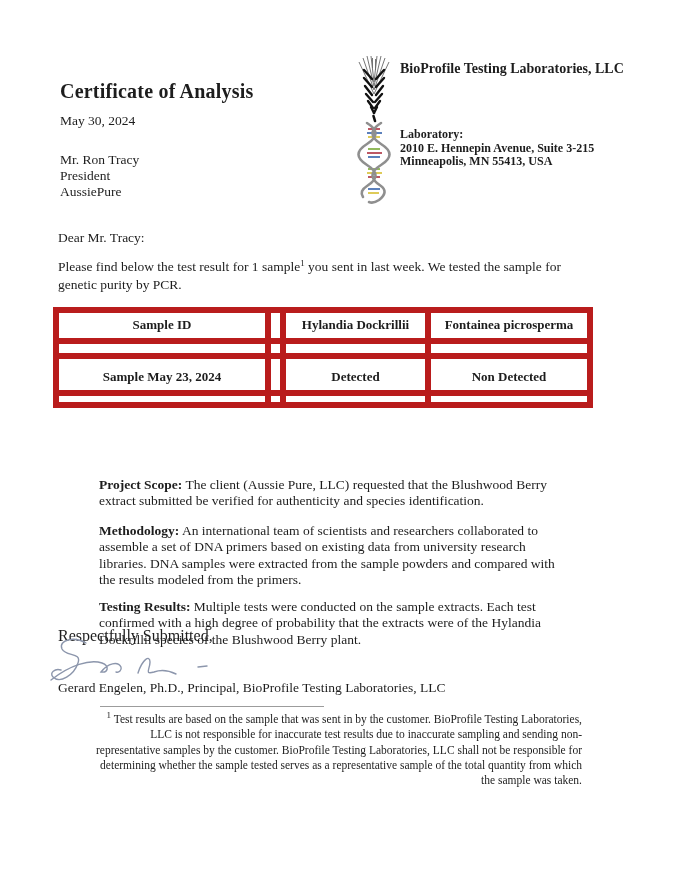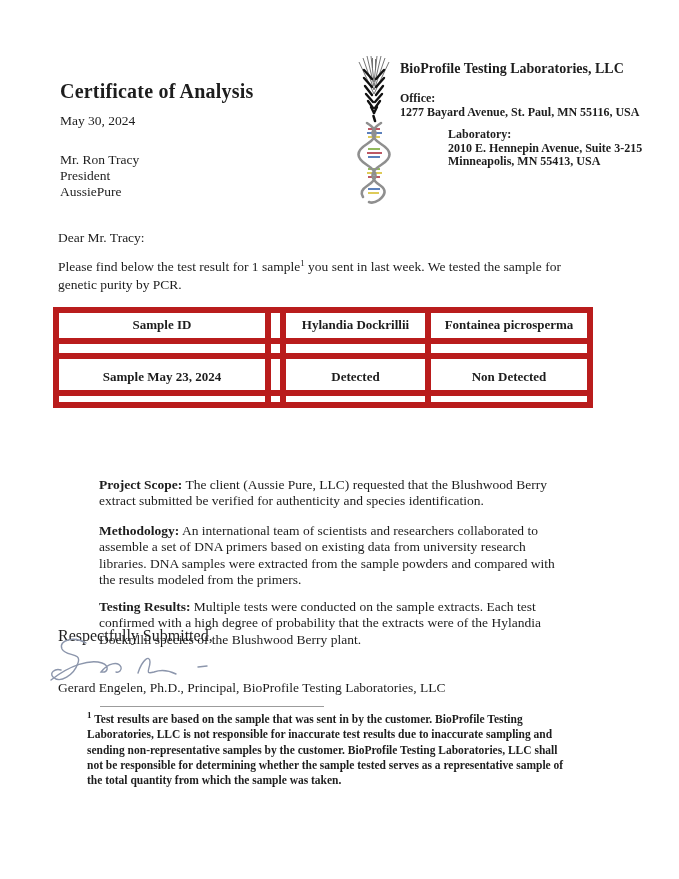--- a/index.html
+++ b/index.html
@@ -15,21 +15,21 @@
   .abs { position:absolute; }
 
   .doc-title { left:60px; top:80px; font-size:20px; font-weight:bold; letter-spacing:.2px; }
   .doc-date  { left:60px; top:113px; font-size:13.5px; }
   .recipient { left:60px; top:152px; font-size:13.5px; line-height:16px; }
 
   .logo { left:351px; top:56px; }
 
   .lab-name   { left:400px; top:61px; font-size:14px; font-weight:bold; }
   .lab-office { left:400px; top:92px;  font-size:12px; font-weight:bold; line-height:13.5px; }
-  .lab-lab    { left:400px; top:128px; font-size:12px; font-weight:bold; line-height:13.5px;margin-left:48px; }
+  .lab-lab    { left:400px; top:128px; font-size:12px; font-weight:bold; line-height:13.5px; }
 
   .salutation { left:58px; top:230px; font-size:13.5px; }
   .intro      { left:58px; top:258px; width:545px; font-size:13.5px; line-height:17.5px; }
   sup { font-size:9px; line-height:0; }
 
   table.results {
     position:absolute; left:53px; top:307px;
     border-collapse:collapse; table-layout:fixed;
     width:534px;
   }
@@ -48,21 +48,21 @@
   .sec-1 { left:99px; top:437px; }
   .sec-2 { left:99px; top:483px; }
   .sec-3 { left:99px; top:559px; }
   .sec-label { font-weight:bold; }
 
   .valediction { left:58px; top:627px; font-size:16px; }
   .signature   { left:48px; top:636px; }
   .signatory   { left:58px; top:680px; font-size:13.5px; }
 
   .footnote-rule { left:100px; top:706px; width:224px; height:1px; background:#9c9c9c; }
-  .footnote { left:87px; top:712px; width:489px; font-size:11.5px; font-weight:bold; line-height:15.3px; }
+  .footnote { left:93px; top:712px; width:489px; font-size:11.5px; font-weight:normal; line-height:15.3px;text-align:right; }
 </style>
 </head>
 <body>
 
 <div class="page">
 
   <h1 class="abs doc-title">Certificate of Analysis</h1>
   <div class="abs doc-date">May 30, 2024</div>
   <div class="abs recipient">
     <div>Mr. Ron Tracy</div>
@@ -115,24 +115,20 @@
       </g>
 
       <g stroke="#8f8f8f" stroke-width="2.6" fill="none" stroke-linecap="round">
         <path d="M16,67 Q33,77.5 16,88 Q-1,98.5 16,109 Q33,119.5 16,130 Q8,135 12,141"></path>
         <path d="M30,67 Q13,77.5 30,88 Q47,98.5 30,109 Q13,119.5 30,130 Q38,136 28,144 Q22,148 18,146"></path>
       </g>
     </svg>
   </div>
 
   <div class="abs lab-name">BioProfile Testing Laboratories, LLC</div>
-  <div class="abs lab-office">
-    <div>Office:</div>
-    <div>1277 Bayard Avenue, St. Paul, MN 55116, USA</div>
-  </div>
   <div class="abs lab-lab">
     <div>Laboratory:</div>
     <div>2010 E. Hennepin Avenue, Suite 3-215</div>
     <div>Minneapolis, MN 55413, USA</div>
   </div>
 
   <div class="abs salutation">Dear Mr. Tracy:</div>
   <p class="abs intro"><span>Please find below the test result for 1 sample</span><sup>1</sup><span> you sent in last week. We tested the sample for genetic purity by PCR.</span></p>
 
   <table class="results">

